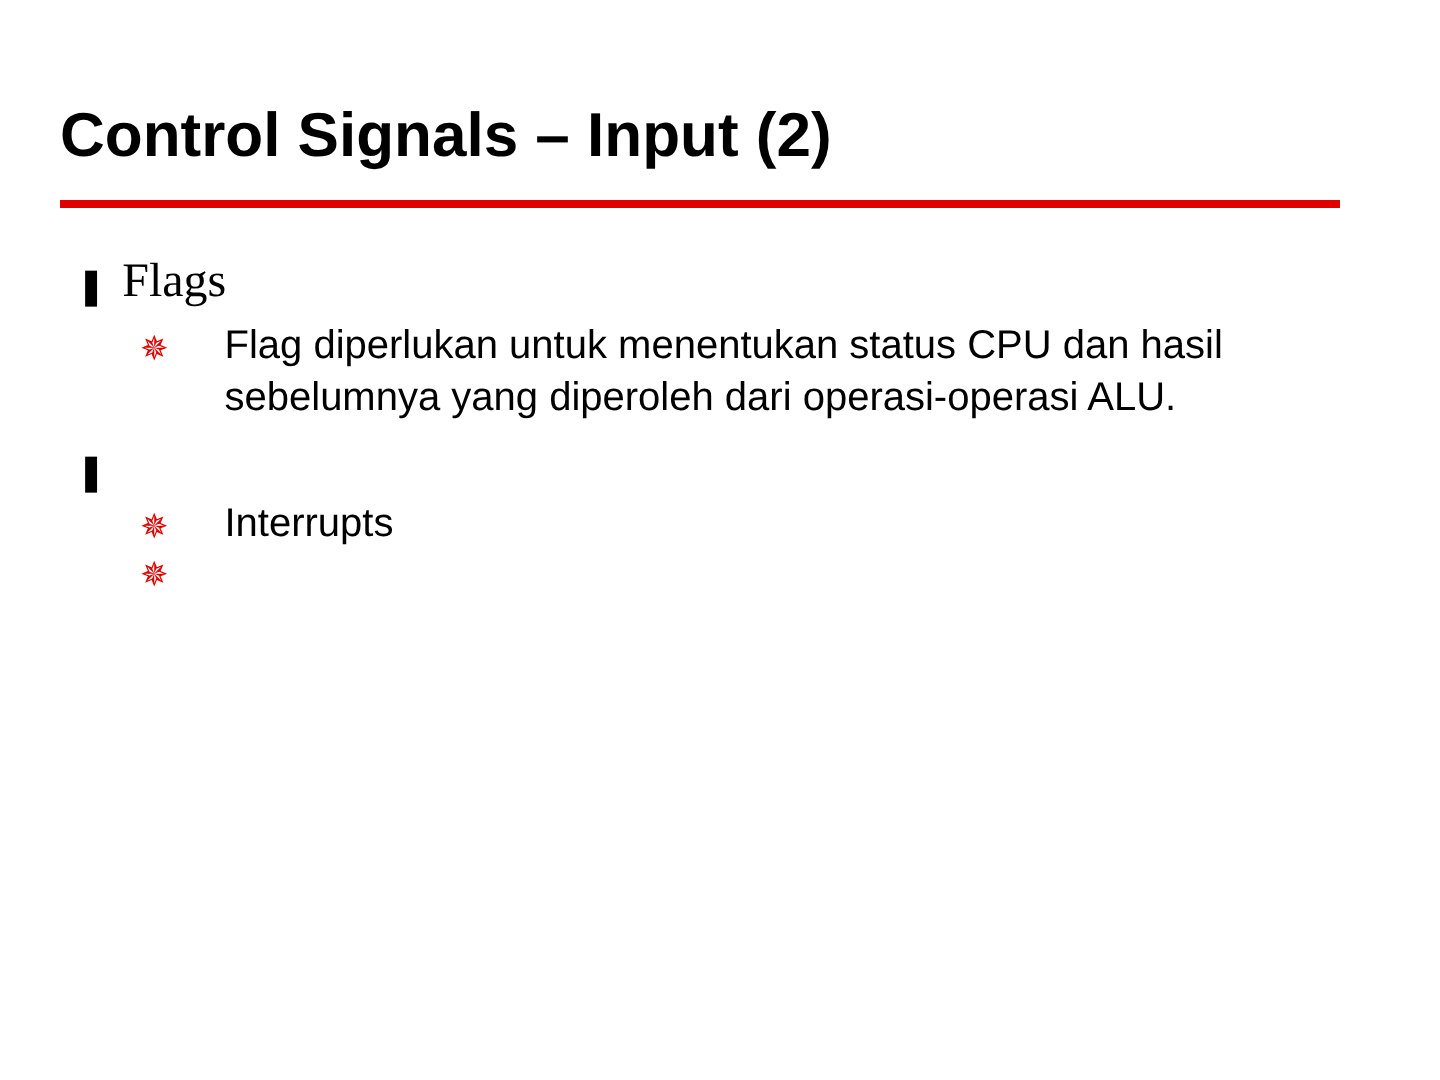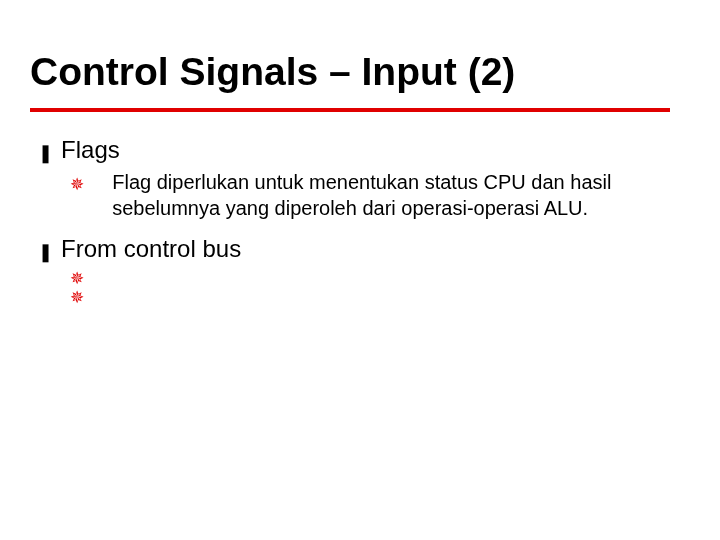--- a/index.html
+++ b/index.html
@@ -12,21 +12,21 @@
     color: #000;
     position: relative;
     overflow: hidden;
   }
   .slide {
     padding: 50px 30px 0 30px;
   }
   .title {
     font-family: "Arial Black", Impact, Arial, sans-serif;
     font-weight: 900;
-    font-size: 39px;
+    font-size: 31px;
     letter-spacing: 0px;
     margin-bottom: 14px;
   }
   .rule {
     height: 4px;
     background: #e00000;
     width: 640px;
     margin-bottom: 24px;
   }
   .content {
@@ -41,21 +41,21 @@
   .bullet1 {
     font-family: "Zapf Dingbats", sans-serif;
     color: #000;
     font-size: 18px;
     margin-right: 8px;
     line-height: 1;
     position: relative;
     top: 1px;
   }
   .l1-text {
-    font-family: Liberation Sans, sans-serif;
+    font-family: Liberation Serif, serif;
     font-weight: 400;
     font-size: 24px;
   }
   .level2 {
     display: flex;
     align-items: baseline;
     margin-left: 32px;
     margin-top: 2px;
     margin-bottom: 2px;
   }
@@ -88,23 +88,23 @@
       <span class="bullet1">❚</span>
       <span class="l1-text">Flags</span>
     </div>
     <div class="level2">
       <span class="bullet2">✵</span>
       <span class="l2-text">Flag diperlukan untuk menentukan status CPU dan hasil sebelumnya yang diperoleh dari operasi-operasi ALU.</span>
     </div>
 
     <div class="level1" style="margin-top:14px;">
       <span class="bullet1">❚</span>
-      <span class="l1-text">From control bus</span>
     </div>
     <div class="level2">
       <span class="bullet2">✵</span>
+      <span class="l2-text">Interrupts</span>
     </div>
     <div class="level2">
       <span class="bullet2">✵</span>
     </div>
 
   </div>
 </div>
 
 </body></html>

